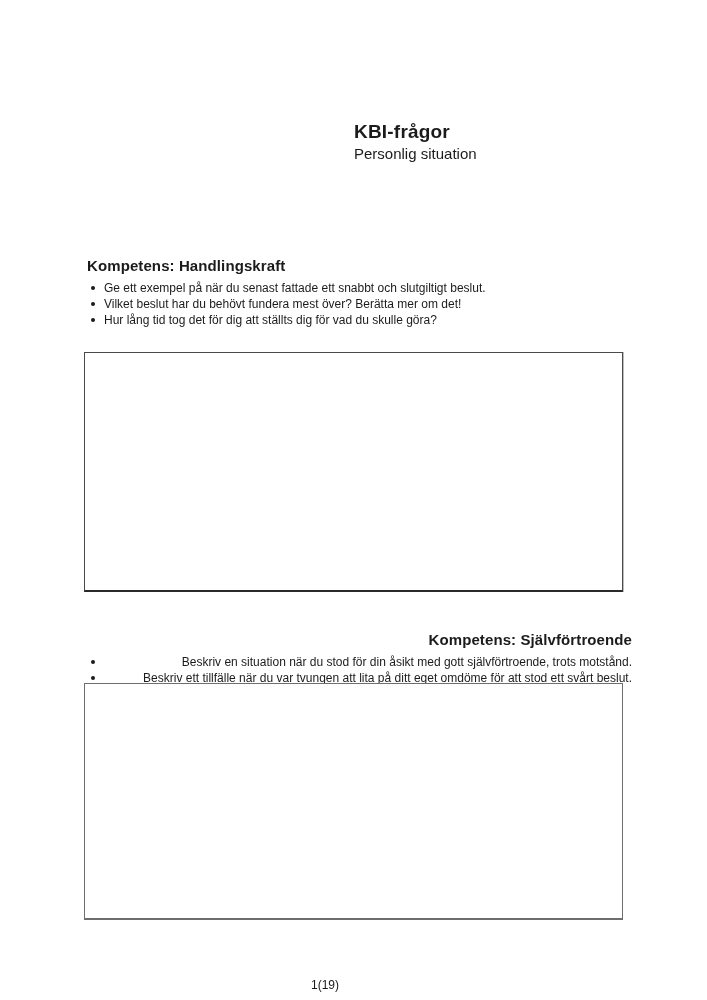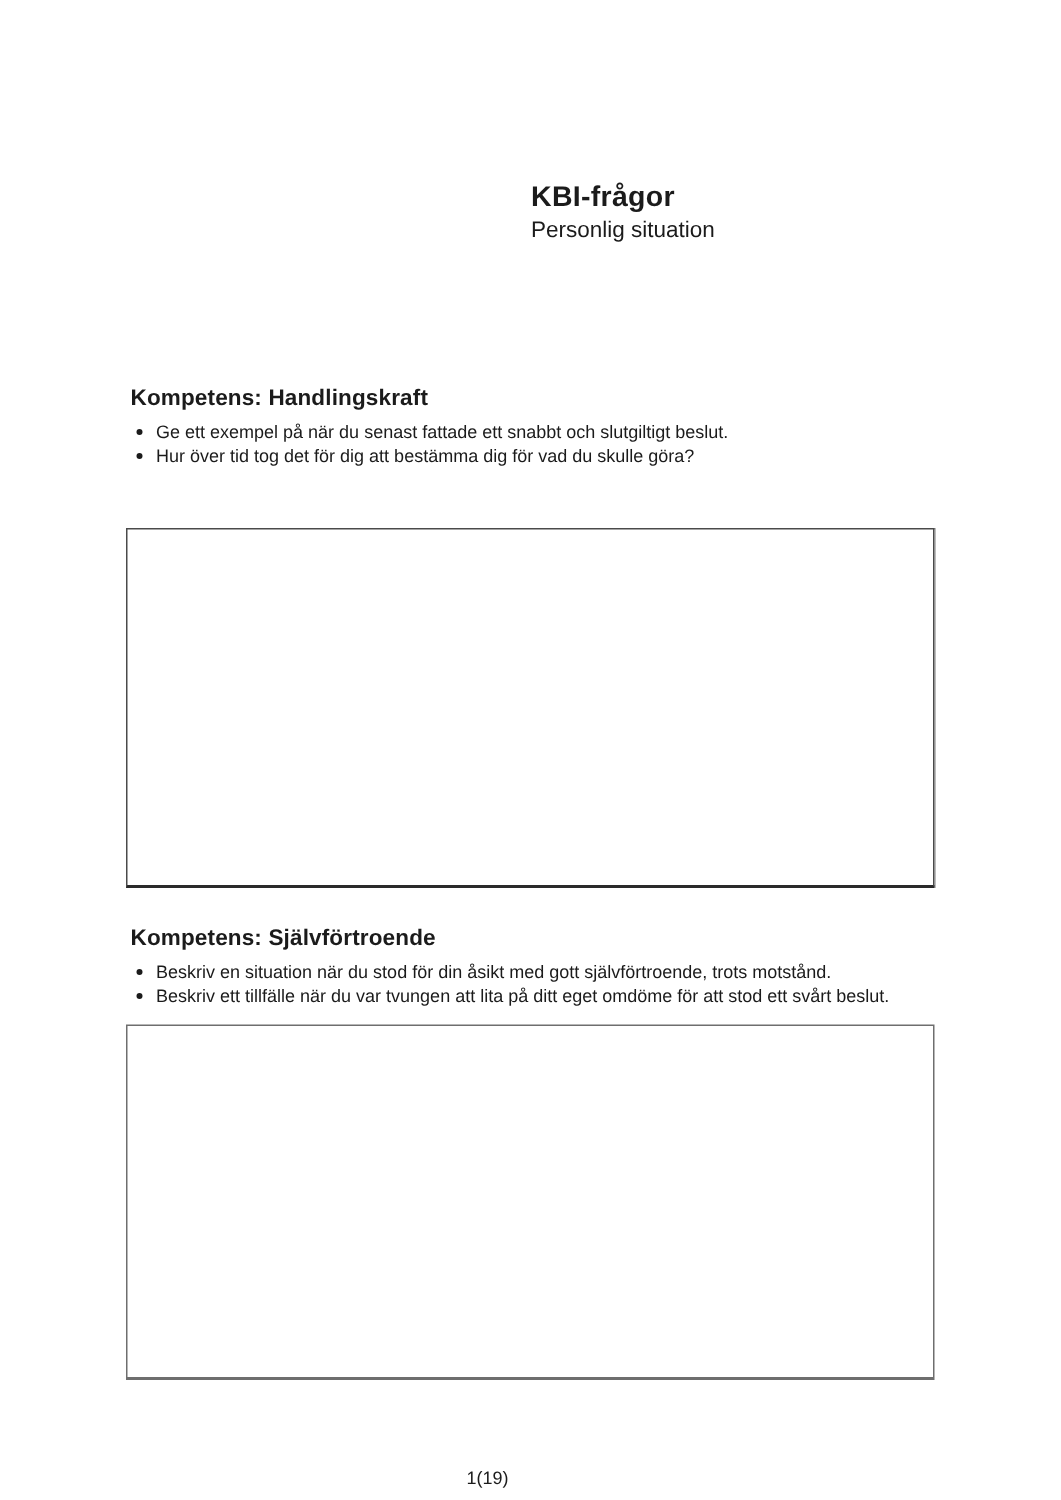--- a/index.html
+++ b/index.html
@@ -29,21 +29,21 @@
     line-height: 1.2;
     margin-top: 2px;
   }
 
   .section {
     position: absolute;
     left: 87px;
     width: 545px;
   }
   .section-1 { top: 218px; }
-  .section-2 { top: 578px; }
+  .section-2 { top: 592px; text-align: right; }
 
   .section-heading {
     font-size: 15px;
     font-weight: bold;
     margin-bottom: 6px;
     letter-spacing: 0.1px;
   }
   .question-list {
     list-style: none;
     font-size: 12px;
@@ -100,21 +100,22 @@
 
   <header class="title-block">
     <div class="doc-title">KBI-frågor</div>
     <div class="doc-subtitle">Personlig situation</div>
   </header>
 
   <section class="section section-1">
     <h2 class="section-heading">Kompetens: Handlingskraft</h2>
     <ul class="question-list">
       <li>Ge ett exempel på när du senast fattade ett snabbt och slutgiltigt beslut.</li>
-      <li>Hur över tid tog det för dig att bestämma dig för vad du skulle göra?</li>
+      <li>Vilket beslut har du behövt fundera mest över? Berätta mer om det!</li>
+      <li>Hur lång tid tog det för dig att ställts dig för vad du skulle göra?</li>
     </ul>
   </section>
 
   <div class="answer-box answer-box-1"></div>
 
   <section class="section section-2">
     <h2 class="section-heading">Kompetens: Självförtroende</h2>
     <ul class="question-list">
       <li>Beskriv en situation när du stod för din åsikt med gott självförtroende, trots motstånd.</li>
       <li>Beskriv ett tillfälle när du var tvungen att lita på ditt eget omdöme för att stod ett svårt beslut.</li>

